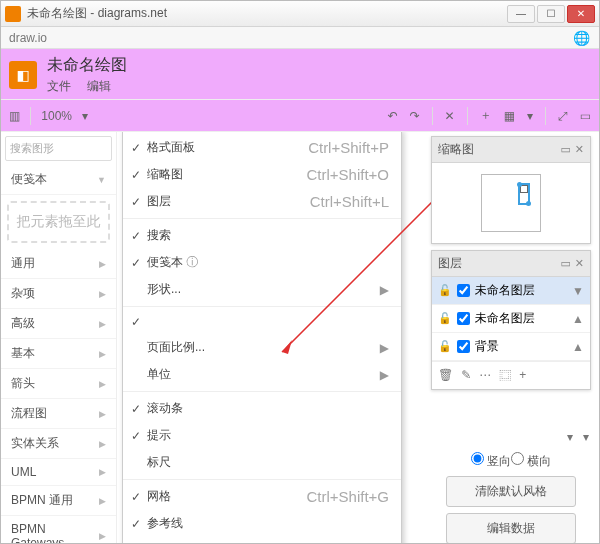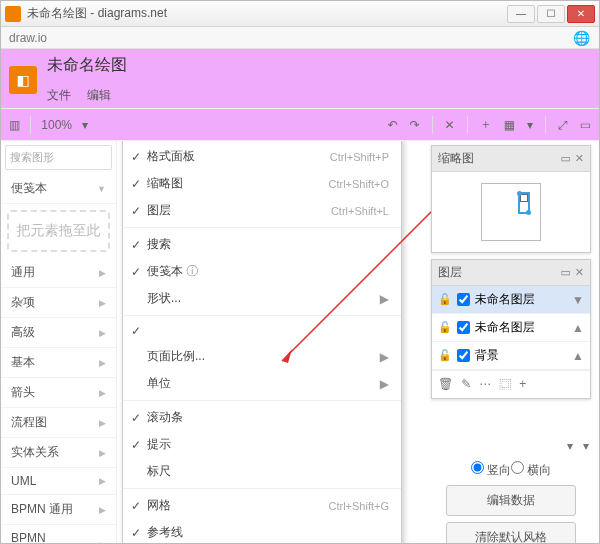--- a/index.html
+++ b/index.html
@@ -8,37 +8,37 @@
 .titlebar{height:26px;background:linear-gradient(#fdfdfd,#ececec);border-bottom:1px solid #d4d4d4;display:flex;align-items:center;padding:0 4px}
 .titlebar .tico{width:16px;height:16px;background:#f08000;border-radius:2px;margin-right:6px}
 .titlebar .ttxt{flex:1;color:#555}
 .winbtns{display:flex;gap:2px}
 .winbtn{width:28px;height:18px;border:1px solid #ccc;border-radius:2px;display:flex;align-items:center;justify-content:center;font-size:10px;color:#555;background:#f5f5f5}
 .winbtn.close{background:#d9534f;color:#fff;border-color:#c9302c}
 .appbar{height:22px;background:#f7f7f7;border-bottom:1px solid #e0e0e0;display:flex;align-items:center;padding:0 8px;color:#777}
 .globe{margin-left:auto;color:#999;font-size:14px}
 .hdr{display:flex;align-items:center;padding:6px 8px 4px;border-bottom:1px solid #eee}
 .logo{width:28px;height:28px;background:#f08000;border-radius:3px;margin-right:10px;display:flex;align-items:center;justify-content:center;color:#fff;font-size:14px}
-.doctitle{font-size:16px;color:#333;margin-bottom:11px}
+.doctitle{font-size:16px;color:#333;margin-bottom:2px}
 .menus{display:flex;gap:16px;color:#555}
 .tool{height:32px;border-bottom:1px solid #eee;display:flex;align-items:center;padding:0 8px;gap:10px;color:#666}
 .tool .sep{width:1px;height:18px;background:#ddd}
 .tool .rt{margin-left:auto;display:flex;gap:12px;align-items:center}
 .body{flex:1;display:flex;position:relative;overflow:hidden}
 .side{width:116px;border-right:1px solid #eee;background:#fff;display:flex;flex-direction:column}
 .search{margin:4px;padding:4px;border:1px solid #ddd;border-radius:2px;color:#aaa;font-size:11px}
 .cat{padding:6px 10px;border-bottom:1px solid #f2f2f2;color:#555;display:flex;justify-content:space-between;align-items:center;cursor:pointer}
 .cat .chev{color:#bbb;font-size:9px}
 .drop{margin:6px;padding:10px 4px;border:2px dashed #ddd;border-radius:4px;color:#bbb;text-align:center;font-size:14px}
 .canvas{flex:1;position:relative;background:#fff}
 .ctxmenu{position:absolute;left:5px;top:-3px;width:280px;background:#fff;border:1px solid #ccc;box-shadow:2px 2px 6px rgba(0,0,0,.2);padding:4px 0}
 .mi{display:flex;align-items:center;padding:5px 12px 5px 8px;color:#444;cursor:pointer}
 .mi .chk{width:16px;color:#555}
 .mi .lbl{flex:1}
-.mi .sc{color:#aaa;font-size:11px}
+.mi .sc{color:#aaa;font-size:15px}
 .mi .sub{color:#999}
 .msep{height:1px;background:#eee;margin:3px 0}
 .arrow{position:absolute;left:155px;top:10px;pointer-events:none}
 .panels{position:absolute;right:8px;top:4px;width:160px;display:flex;flex-direction:column;gap:6px}
 .panel{background:#fff;border:1px solid #ccc;box-shadow:0 1px 3px rgba(0,0,0,.15)}
 .ptitle{background:#e9e9e9;padding:4px 6px;display:flex;align-items:center;color:#555;border-bottom:1px solid #d5d5d5}
 .ptitle .pt{flex:1}
 .ptitle .pb{margin-left:4px;color:#888;cursor:pointer;font-size:11px}
 .preview{height:80px;display:flex;align-items:center;justify-content:center}
 .preview .frame{width:60px;height:58px;border:1px solid #bbb;position:relative}
@@ -292,19 +292,19 @@
       <div class="rtool">
         <span>▾</span>
         <span>▾</span>
       </div>
 
       <div class="rside">
         <div class="radios">
           <label><input type="radio" checked="" style=""> <span>竖向</span></label>
           <label><input type="radio" style=""> <span>横向</span></label>
         </div>
+        <div class="btn">清除默认风格</div>
         <div class="btn">编辑数据</div>
-        <div class="btn">清除默认风格</div>
       </div>
 
     </div>
   </div>
 </div>
 
 </body></html>

